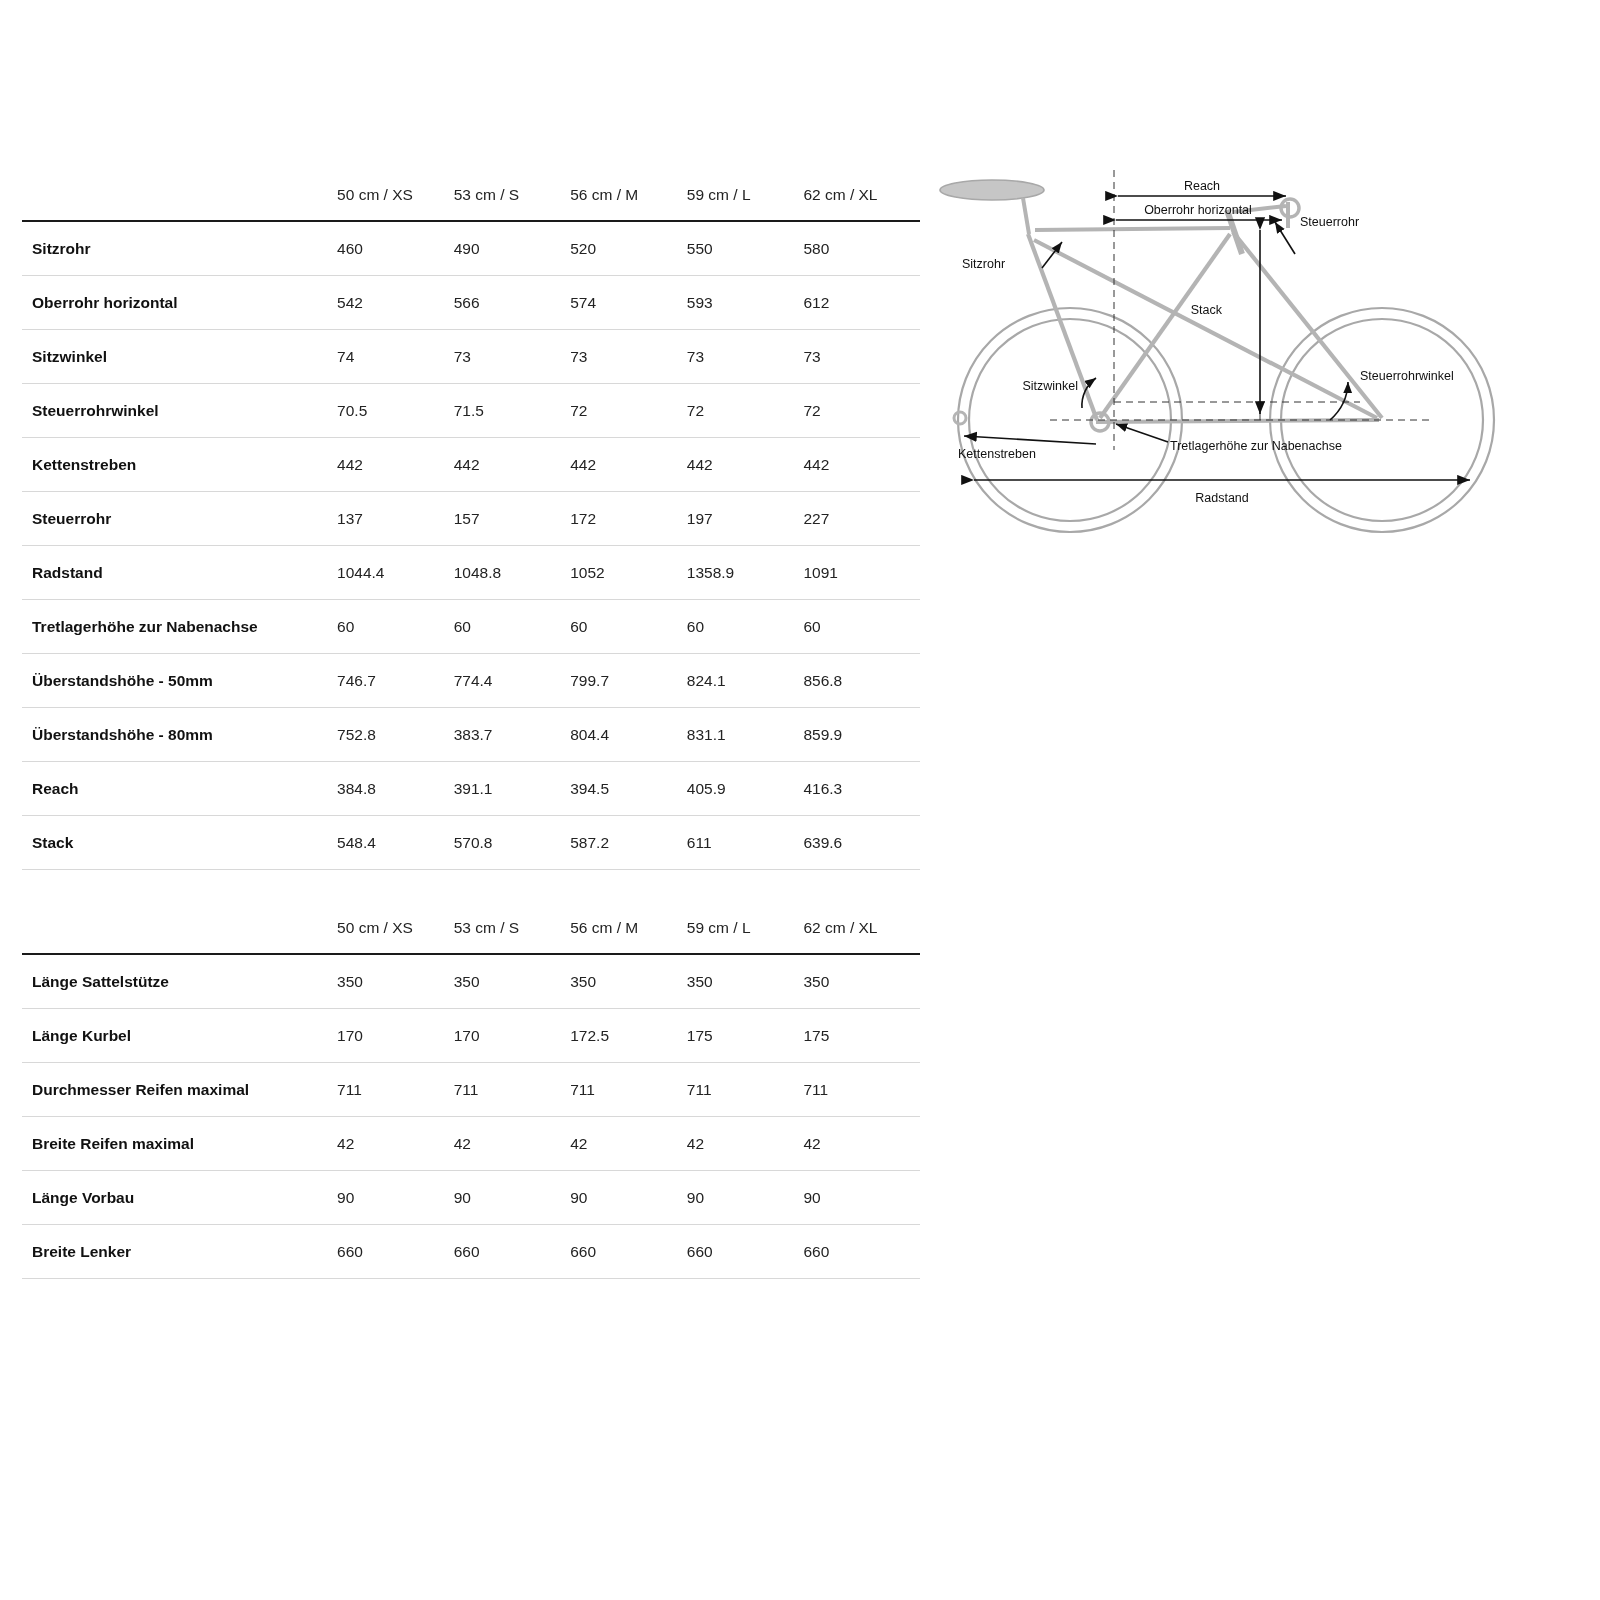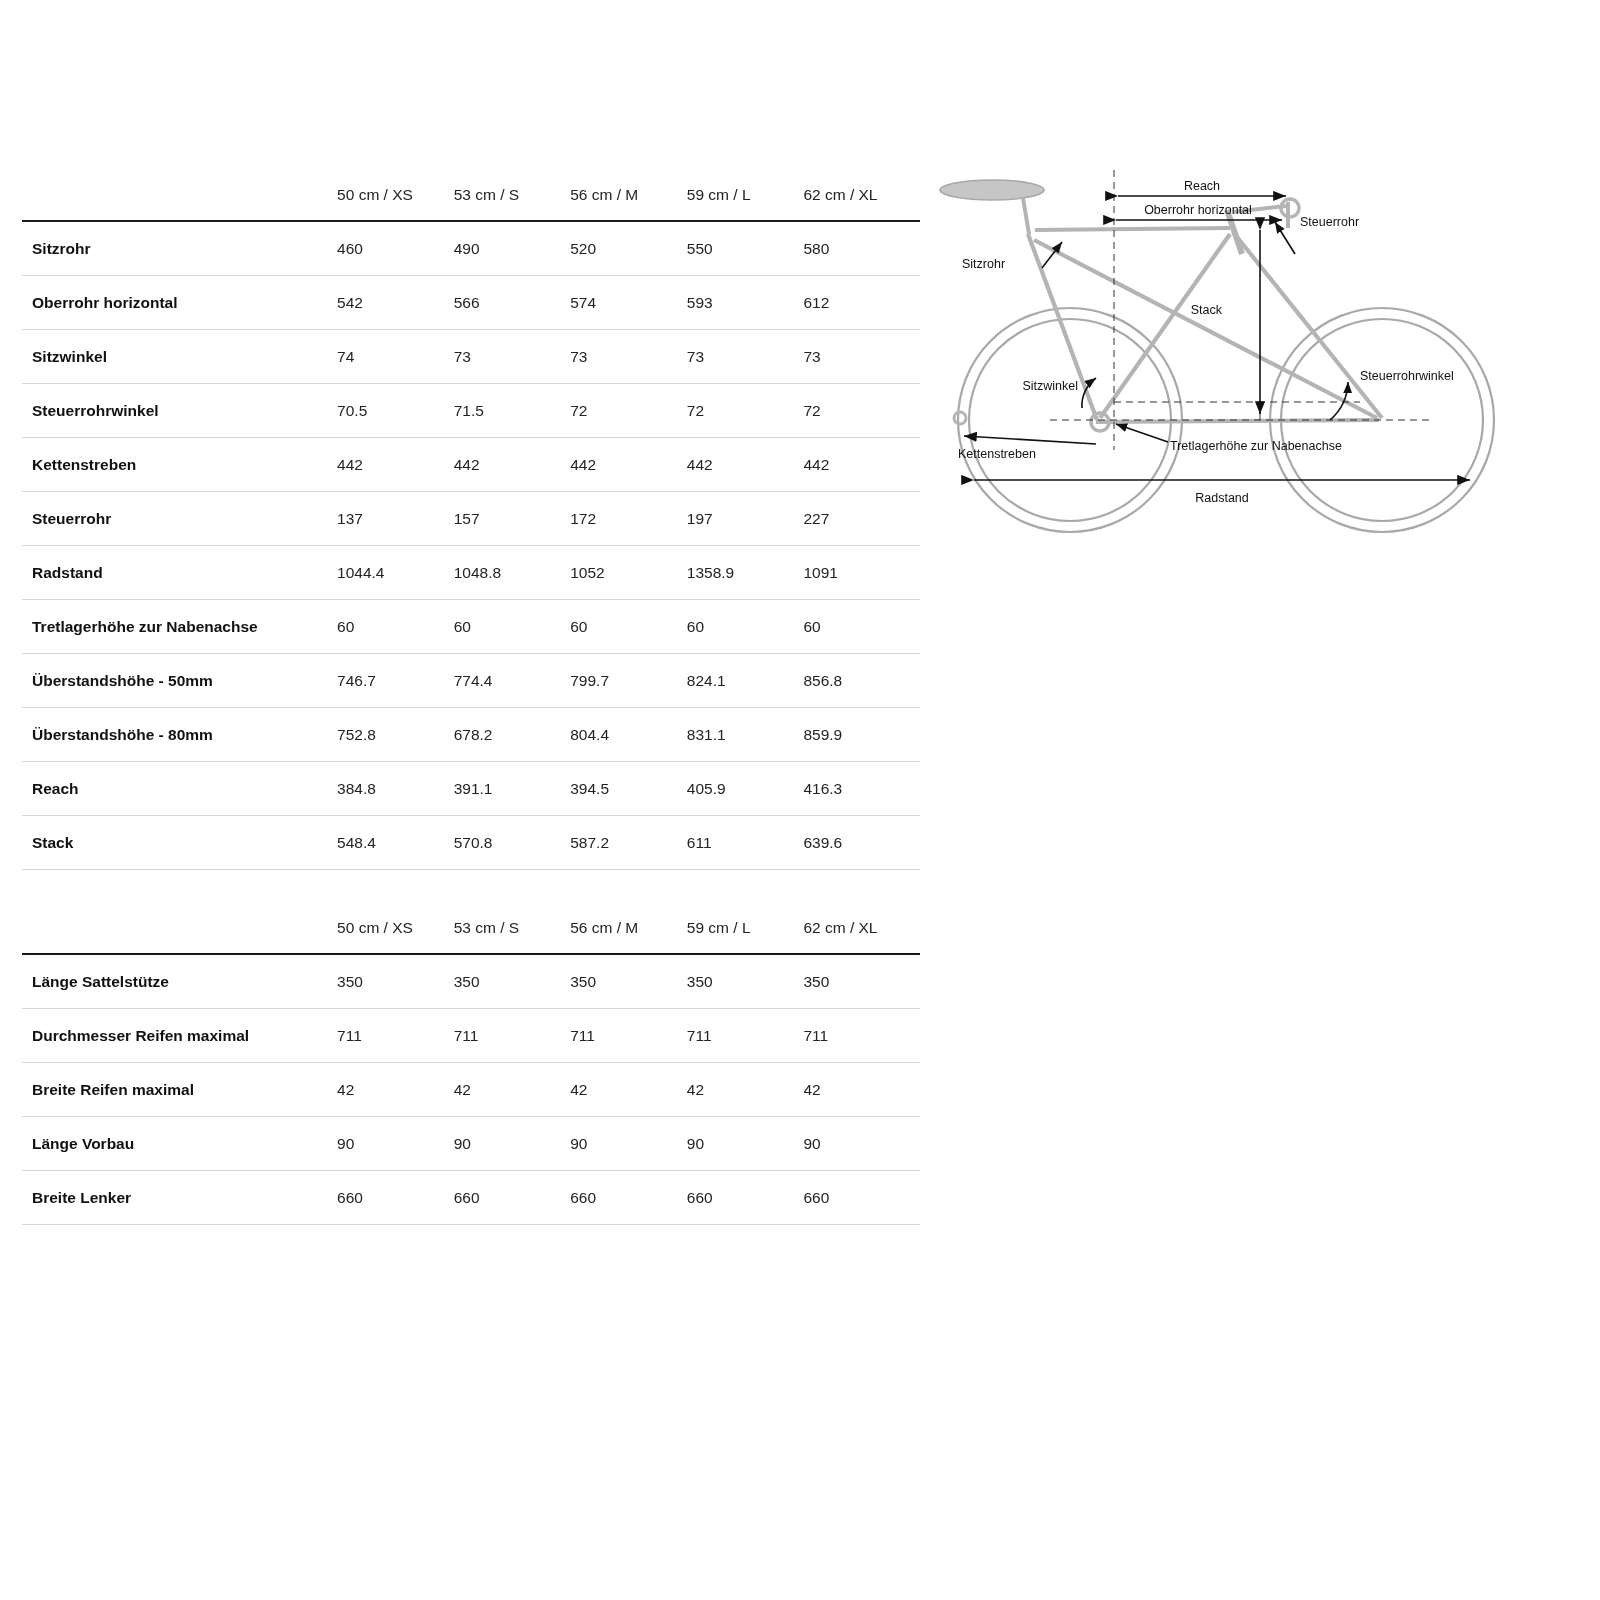--- a/index.html
+++ b/index.html
@@ -175,21 +175,21 @@
         <td class="row-label">Überstandshöhe - 50mm</td>
         <td class="val">746.7</td>
         <td class="val">774.4</td>
         <td class="val">799.7</td>
         <td class="val">824.1</td>
         <td class="val">856.8</td>
       </tr>
       <tr>
         <td class="row-label">Überstandshöhe - 80mm</td>
         <td class="val">752.8</td>
-        <td class="val">678.2</td>
+        <td class="val">383.7</td>
         <td class="val">804.4</td>
         <td class="val">831.1</td>
         <td class="val">859.9</td>
       </tr>
       <tr>
         <td class="row-label">Reach</td>
         <td class="val">384.8</td>
         <td class="val">391.1</td>
         <td class="val">394.5</td>
         <td class="val">405.9</td>
@@ -226,20 +226,28 @@
       </tr>
     </thead>
     <tbody>
       <tr>
         <td class="row-label">Länge Sattelstütze</td>
         <td class="val">350</td>
         <td class="val">350</td>
         <td class="val">350</td>
         <td class="val">350</td>
         <td class="val">350</td>
+      </tr>
+      <tr>
+        <td class="row-label">Länge Kurbel</td>
+        <td class="val">170</td>
+        <td class="val">170</td>
+        <td class="val">172.5</td>
+        <td class="val">175</td>
+        <td class="val">175</td>
       </tr>
       <tr>
         <td class="row-label">Durchmesser Reifen maximal</td>
         <td class="val">711</td>
         <td class="val">711</td>
         <td class="val">711</td>
         <td class="val">711</td>
         <td class="val">711</td>
       </tr>
       <tr>

